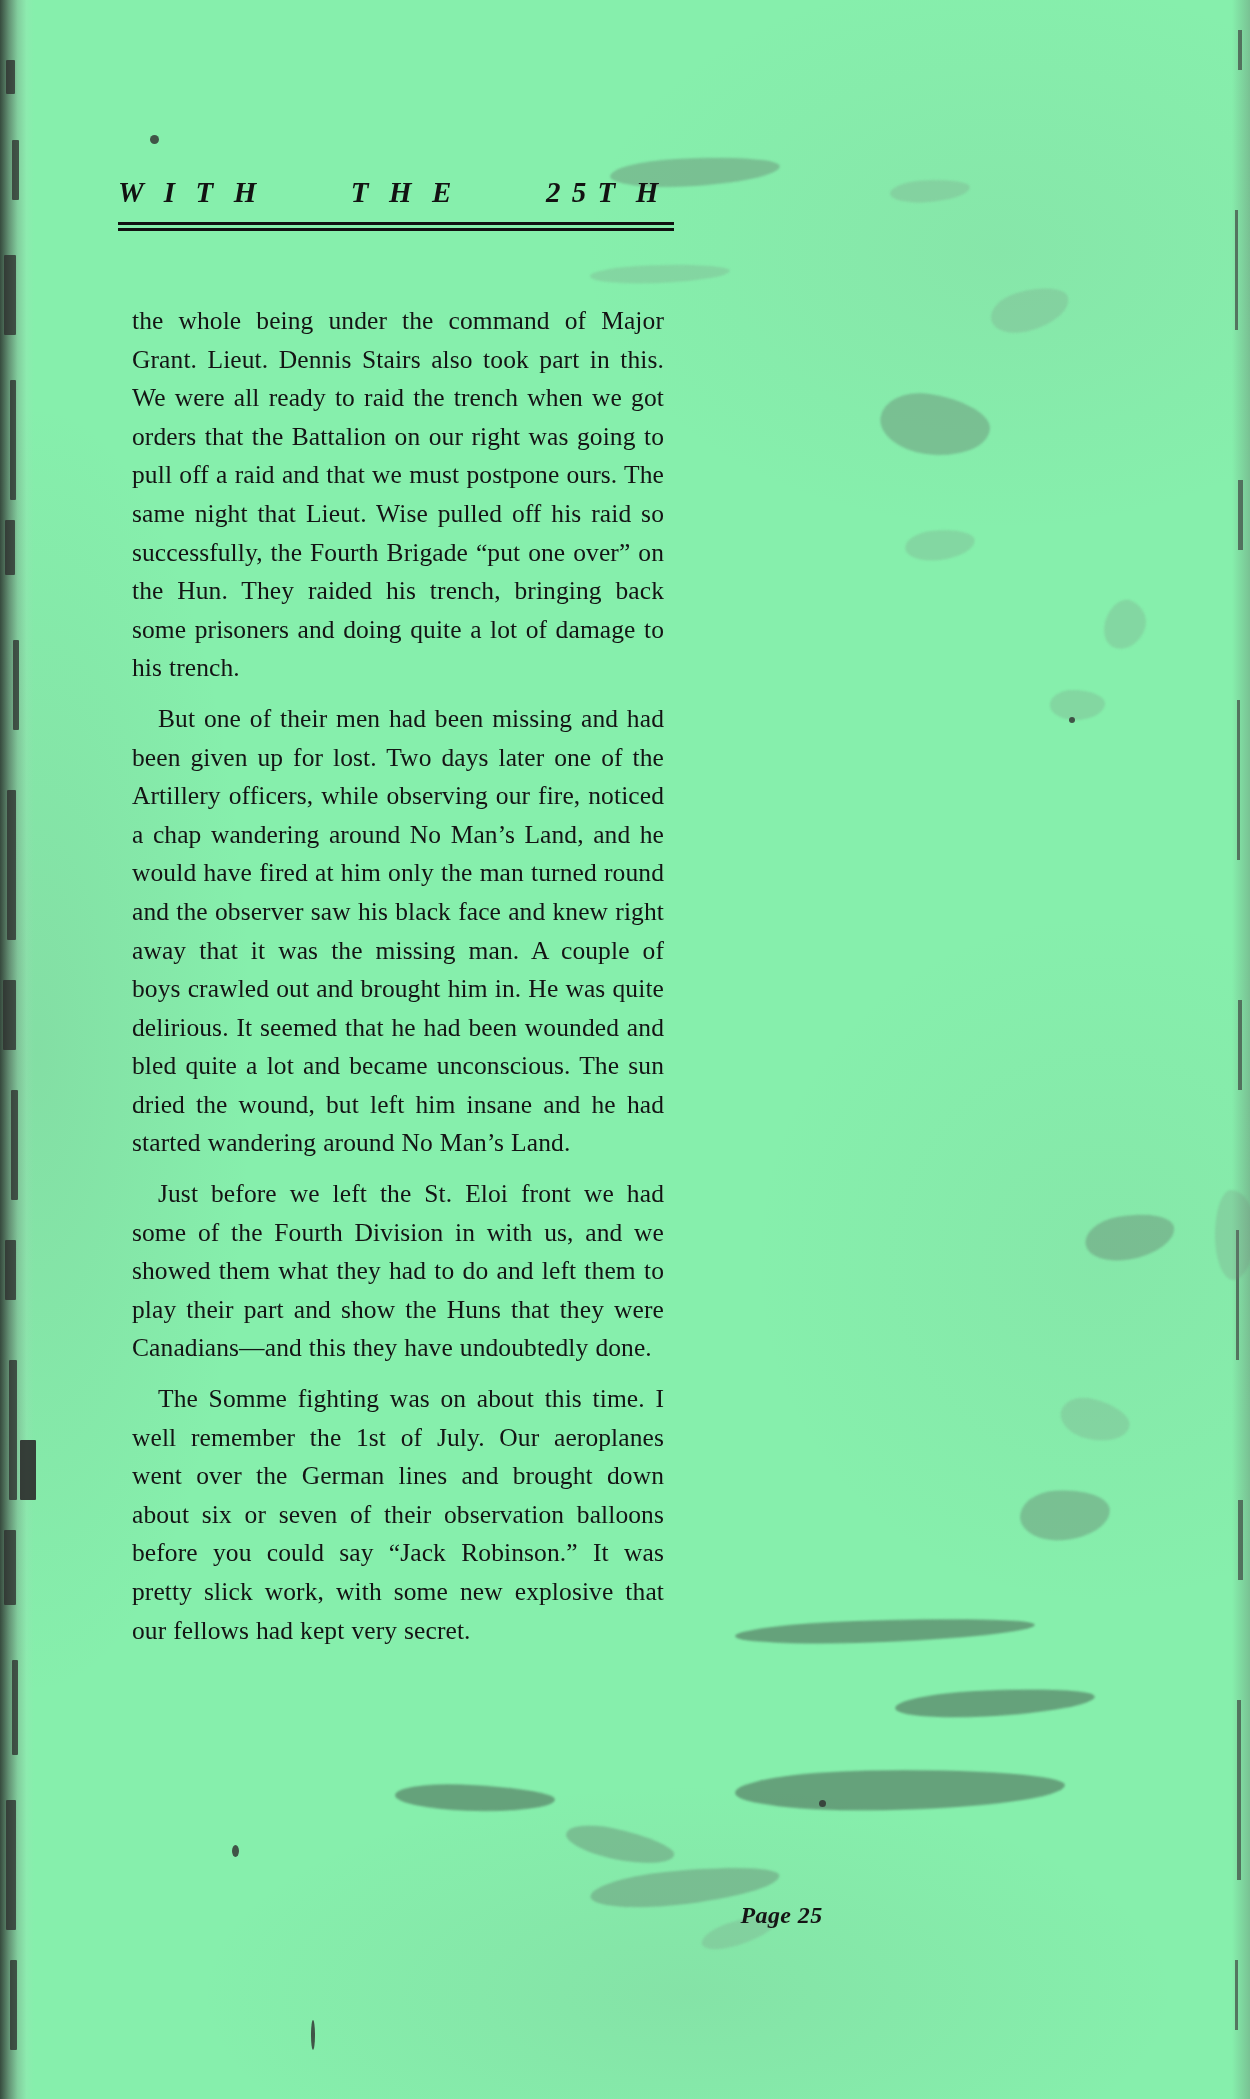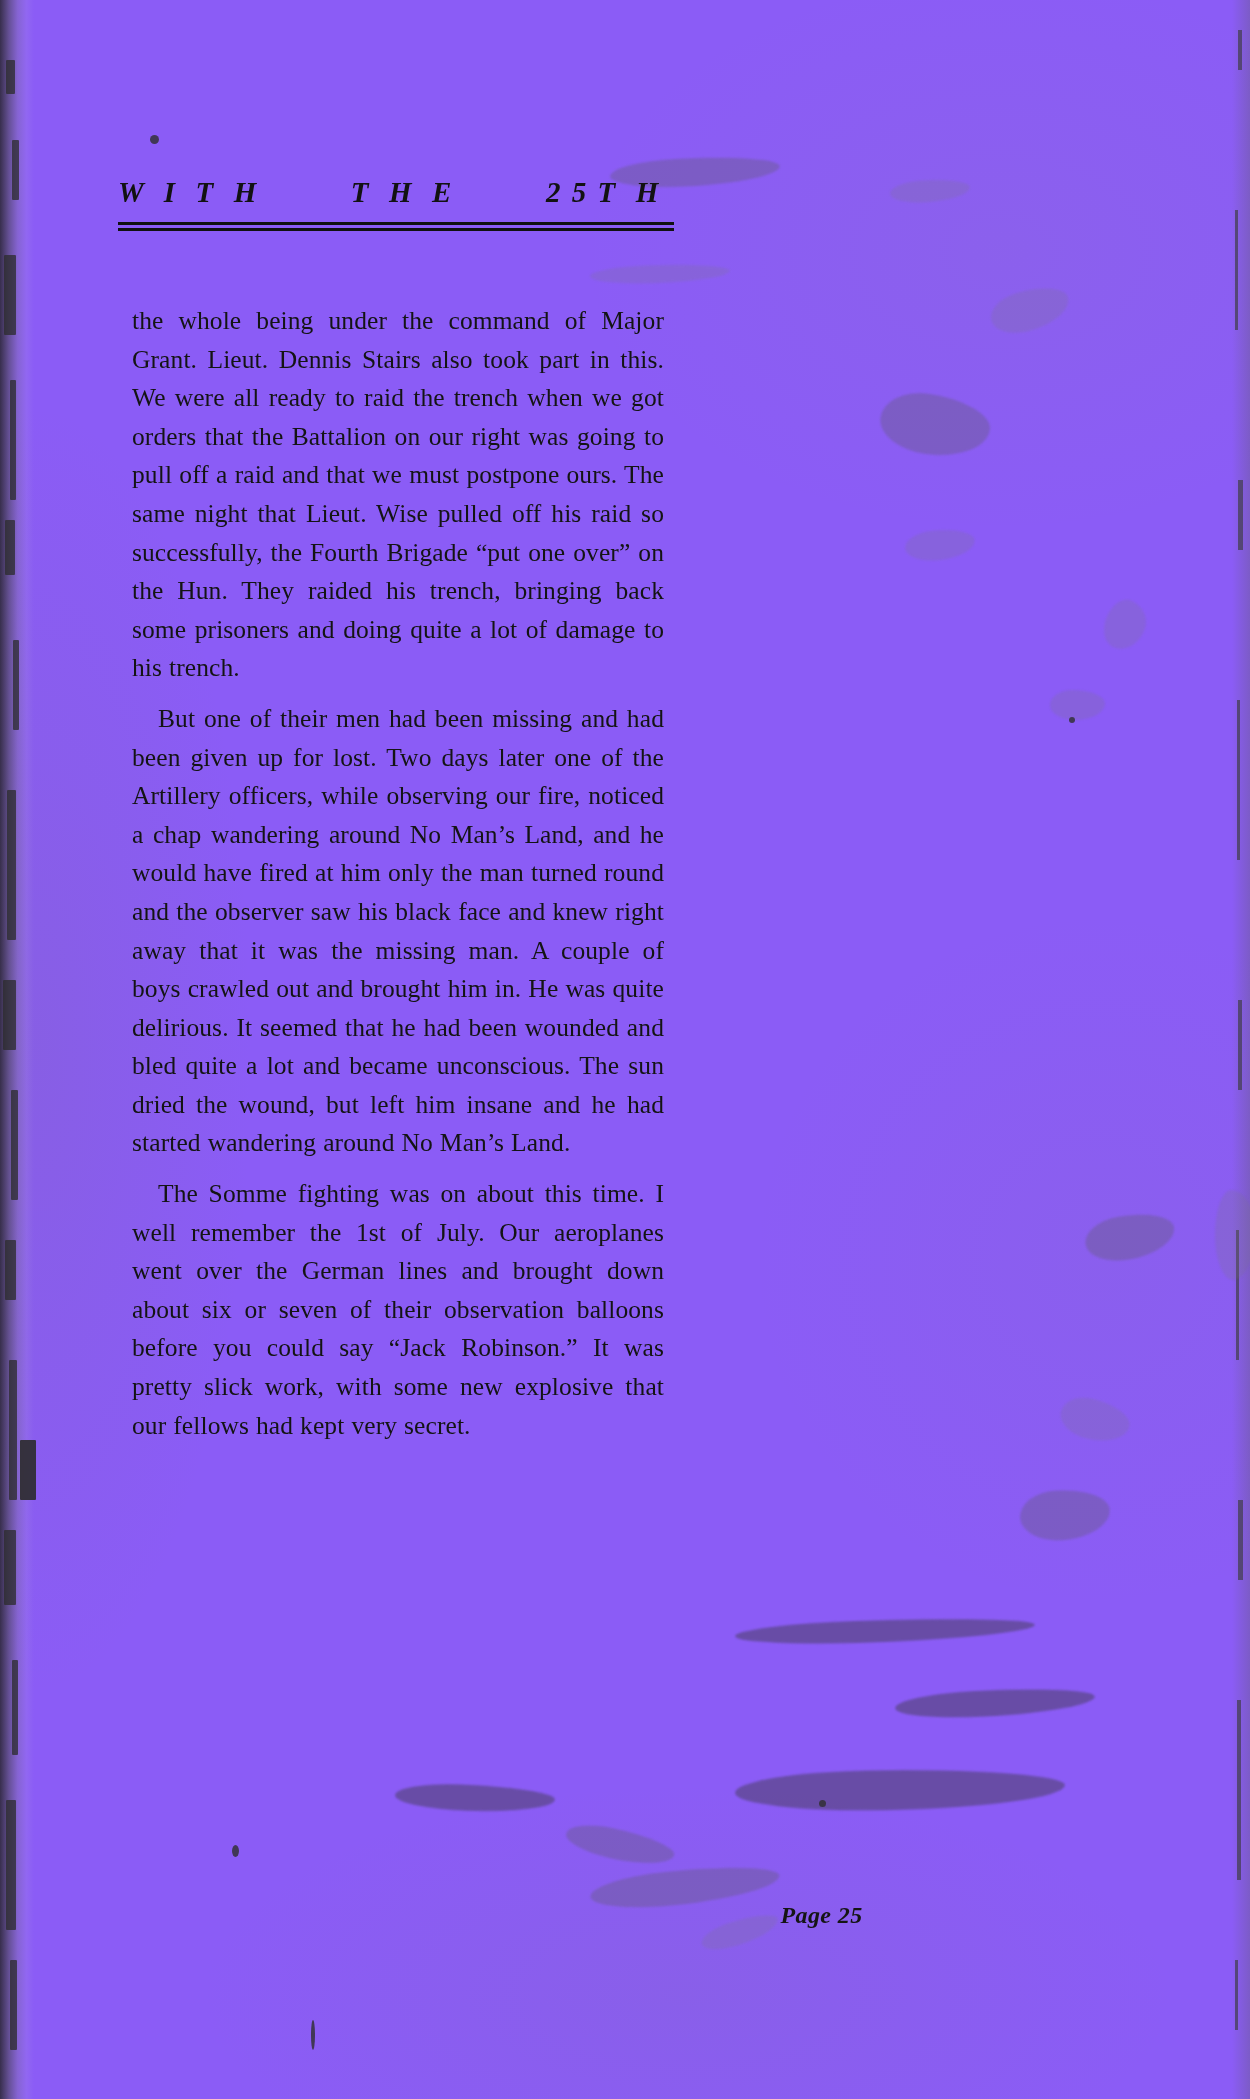--- a/index.html
+++ b/index.html
@@ -12,21 +12,21 @@
     height: 2099px;
     position: relative;
     overflow: hidden;
     font-family: "Liberation Serif", serif;
   }
 
   
   .scan-page {
     position: absolute;
     inset: 0;
-    background: #8b5cf6;
+    background: #86efac;
   }
   
   .scan-grain {
     position: absolute;
     inset: 0;
     background:
       radial-gradient(ellipse 600px 400px at 80% 12%, rgba(140,140,140,0.09), rgba(0,0,0,0) 70%),
       radial-gradient(ellipse 500px 500px at 88% 60%, rgba(130,130,130,0.07), rgba(0,0,0,0) 70%),
       radial-gradient(ellipse 700px 300px at 55% 95%, rgba(120,120,120,0.10), rgba(0,0,0,0) 70%),
       radial-gradient(ellipse 300px 900px at 3% 50%, rgba(110,110,110,0.13), rgba(0,0,0,0) 72%);
@@ -142,21 +142,20 @@
     position: absolute;
     left: 0;
     top: 1902px;
     width: 1091px;
     text-align: center;
     font-style: italic;
     font-weight: bold;
     font-size: 24px;
     color: #151515;
     letter-spacing: 0.4px;
-    margin-left: 40px;
   }
   .folio span { position: relative; left: 236px; }
 
   
   .speck {
     position: absolute;
     background: #2e2e2e;
     opacity: .8;
     border-radius: 50%;
   }
@@ -230,20 +229,21 @@
   <div class="running-head">W  I  T  H          T  H  E          2 5 T  H</div>
 
   <div class="rule-double">
     <div class="r1"></div>
     <div class="r2"></div>
   </div>
 
   <div class="column">
     <p>the whole being under the command of Major Grant. Lieut. Dennis Stairs also took part in this. We were all ready to raid the trench when we got orders that the Battalion on our right was going to pull off a raid and that we must postpone ours. The same night that Lieut. Wise pulled off his raid so successfully, the Fourth Brigade “put one over” on the Hun. They raided his trench, bringing back some prisoners and doing quite a lot of damage to his trench.</p>
     <p class="indent">But one of their men had been missing and had been given up for lost. Two days later one of the Artillery officers, while observing our fire, noticed a chap wandering around No Man’s Land, and he would have fired at him only the man turned round and the observer saw his black face and knew right away that it was the missing man. A couple of boys crawled out and brought him in. He was quite delirious. It seemed that he had been wounded and bled quite a lot and became unconscious. The sun dried the wound, but left him insane and he had started wandering around No Man’s Land.</p>
+    <p class="indent">Just before we left the St. Eloi front we had some of the Fourth Division in with us, and we showed them what they had to do and left them to play their part and show the Huns that they were Canadians—and this they have undoubtedly done.</p>
     <p class="indent">The Somme fighting was on about this time. I well remember the 1st of July. Our aeroplanes went over the German lines and brought down about six or seven of their observation balloons before you could say “Jack Robinson.” It was pretty slick work, with some new explosive that our fellows had kept very secret.</p>
   </div>
 
   <div class="folio">
     <span>Page 25</span>
   </div>
 
 </div>
 
 </body></html>

